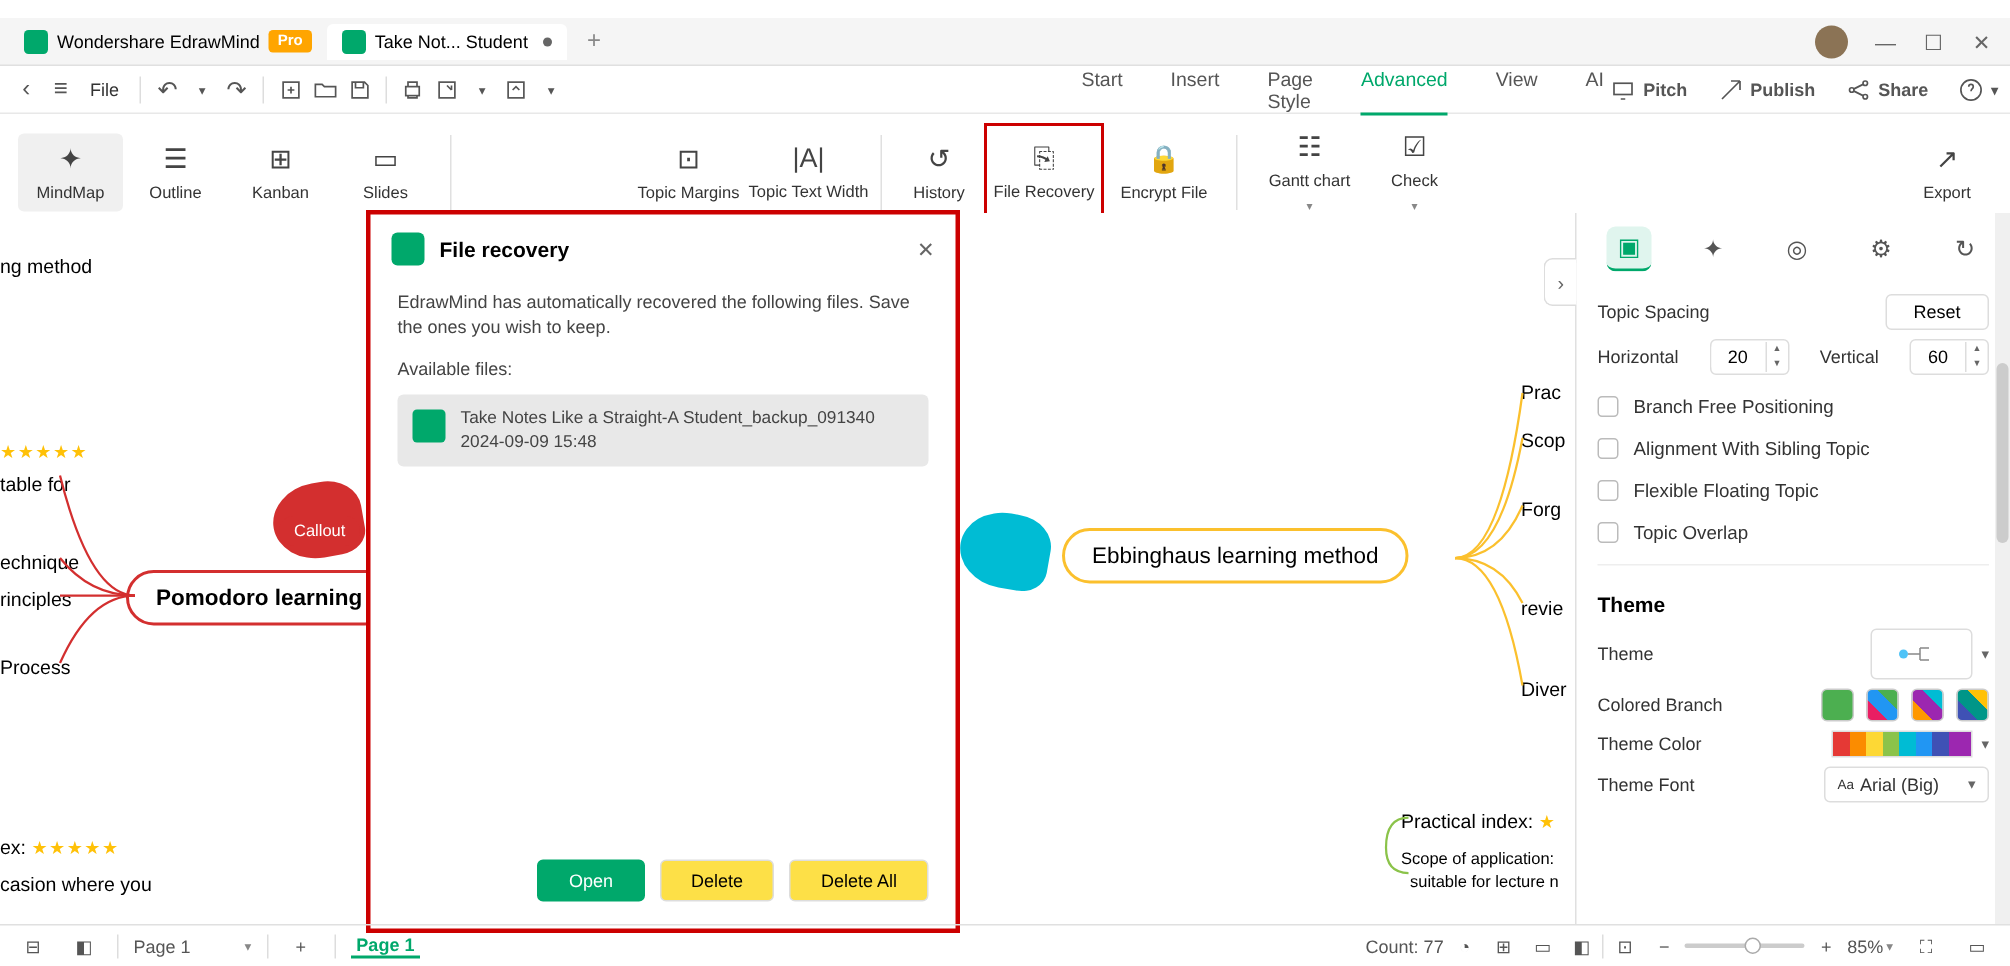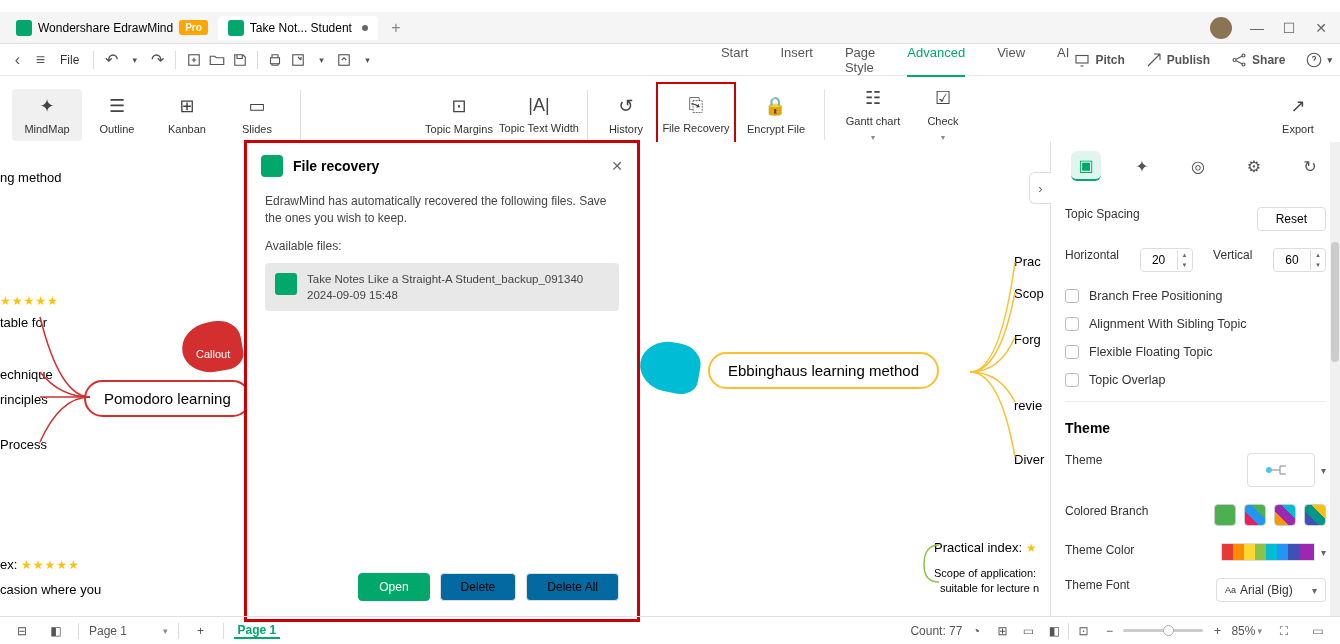--- a/index.html
+++ b/index.html
@@ -53,21 +53,21 @@
 
 
 .right-panel { position: absolute; top: 142px; right: 0; width: 290px; bottom: 28px; background: #fff; border-left: 1px solid #e0e0e0; display: flex; }
 .panel-collapse { position: absolute; top: 30px; left: -22px; width: 22px; height: 32px; background: #fff; border: 1px solid #ddd; border-right: none; border-radius: 6px 0 0 6px; display: flex; align-items: center; justify-content: center; font-size: 13px; color: #666; }
 .panel-scroll { width: 10px; background: #f0f0f0; position: absolute; right: 0; top: 0; bottom: 0; }
 .panel-scroll-thumb { width: 8px; margin: 1px; background: #ccc; border-radius: 4px; height: 120px; margin-top: 100px; }
 .panel-body { flex: 1; padding: 0 14px 12px; overflow: hidden; }
 .panel-tabs { height: 48px; display: flex; align-items: center; gap: 26px; padding-left: 6px; }
 .ptab { width: 30px; height: 30px; display: flex; align-items: center; justify-content: center; border-radius: 6px; font-size: 16px; color: #555; }
 .ptab.active { background: #e0f5ee; color: #00a86b; border-bottom: 2px solid #00a86b; }
-.prow { display: flex; justify-content: space-between; margin: 17px 0; font-size: 12px; color: #333; }
+.prow { display: flex; align-items: center; justify-content: space-between; margin: 6px 0; font-size: 12px; color: #333; }
 .reset-btn { border: 1px solid #ddd; padding: 4px 18px; border-radius: 4px; font-size: 12px; background: #fff; }
 .spin { display: flex; align-items: center; border: 1px solid #ddd; border-radius: 4px; height: 24px; }
 .spin input { width: 36px; border: none; text-align: center; font-size: 12px; outline: none; }
 .spin-btns { display: flex; flex-direction: column; border-left: 1px solid #ddd; }
 .spin-btns span { font-size: 6px; line-height: 10px; padding: 0 4px; color: #666; }
 .chk { display: flex; align-items: center; gap: 10px; margin: 14px 0; font-size: 12.5px; color: #333; }
 .chk-box { width: 14px; height: 14px; border: 1px solid #bbb; border-radius: 3px; }
 .section-hdr { font-size: 14px; font-weight: 600; margin: 18px 0 8px; }
 .theme-select { border: 1px solid #ddd; border-radius: 4px; width: 68px; height: 34px; display: flex; align-items: center; justify-content: center; }
 .swatch-row { display: flex; gap: 8px; }
@@ -81,21 +81,21 @@
 .modal-header .ic { width: 22px; height: 22px; background: #00a86b; border-radius: 4px; }
 .modal-title { font-size: 14px; font-weight: 600; }
 .modal-close { margin-left: auto; font-size: 14px; color: #666; }
 .modal-body { padding: 4px 18px; font-size: 12px; color: #444; flex: 1; }
 .modal-desc { line-height: 1.4; margin-bottom: 12px; }
 .avail { margin-bottom: 10px; }
 .file-item { display: flex; gap: 10px; background: #e8e8e8; border-radius: 4px; padding: 8px 10px; }
 .file-icon { width: 22px; height: 22px; background: #00a86b; border-radius: 3px; flex-shrink: 0; margin-top: 2px; }
 .file-meta { font-size: 11.5px; line-height: 1.4; word-break: break-all; }
 .modal-footer { display: flex; justify-content: flex-end; gap: 10px; padding: 12px 18px 18px; }
-.btn { padding: 6px 20px; border-radius: 4px; font-size: 12px; border: 1px solid #ddd; background: #0369a1; }
+.btn { padding: 6px 20px; border-radius: 4px; font-size: 12px; border: 1px solid #ddd; background: #fde047; }
 .btn.primary { background: #00a86b; color: #fff; border-color: #00a86b; }
 
 
 .statusbar { position: absolute; bottom: 0; left: 0; right: 0; height: 28px; border-top: 1px solid #e0e0e0; display: flex; align-items: center; padding: 0 10px; font-size: 12px; color: #555; gap: 10px; }
 .sb-sep { width: 1px; height: 16px; background: #ddd; }
 .page-sel { display: flex; align-items: center; gap: 36px; border: none; }
 .sb-page-tab { color: #00a86b; font-weight: 600; border-bottom: 2px solid #00a86b; padding: 0 4px; }
 .sb-right { margin-left: auto; display: flex; align-items: center; gap: 2px; }
 .slider { width: 80px; height: 3px; background: #ccc; position: relative; border-radius: 2px; }
 .slider-thumb { position: absolute; left: 40px; top: -4px; width: 11px; height: 11px; border-radius: 50%; background: #fff; border: 1px solid #aaa; }
@@ -277,21 +277,21 @@
   </div>
 </div>
 
 <div class="canvas">
   <div class="canvas-topic" style="top:28px;left:0;">ng method</div>
   <div class="canvas-topic stars" style="top:152px;left:0;">★★★★★</div>
   <div class="canvas-topic" style="top:173px;left:0;">table for</div>
   <div class="brush-red" style="top:180px;left:182px;"></div>
   <div class="callout" style="top:202px;left:186px;">Callout</div>
   <div class="canvas-topic" style="top:225px;left:0;">echnique</div>
-  <div class="topic-pill" style="top:238px;left:84px;border-color:#d32f2f;">Pomodoro learning</div>
+  <div class="topic-pill" style="top:238px;left:84px;border-color:#d32f2f;font-weight:bold;">Pomodoro learning</div>
   <div class="canvas-topic" style="top:250px;left:0;">rinciples</div>
   <div class="canvas-topic" style="top:295px;left:0;">Process</div>
   <div class="canvas-topic" style="top:415px;left:0;"><span>ex:</span> <span class="stars">★★★★★</span></div>
   <div class="canvas-topic" style="top:440px;left:0;">casion where you</div>
 
   <div class="brush-teal" style="top:200px;left:640px;"></div>
   <div class="topic-pill" style="top:210px;left:708px;border-color:#fbc02d;">Ebbinghaus learning method</div>
 
   <div class="canvas-topic" style="top:112px;left:1014px;">Prac</div>
   <div class="canvas-topic" style="top:144px;left:1014px;">Scop</div>

